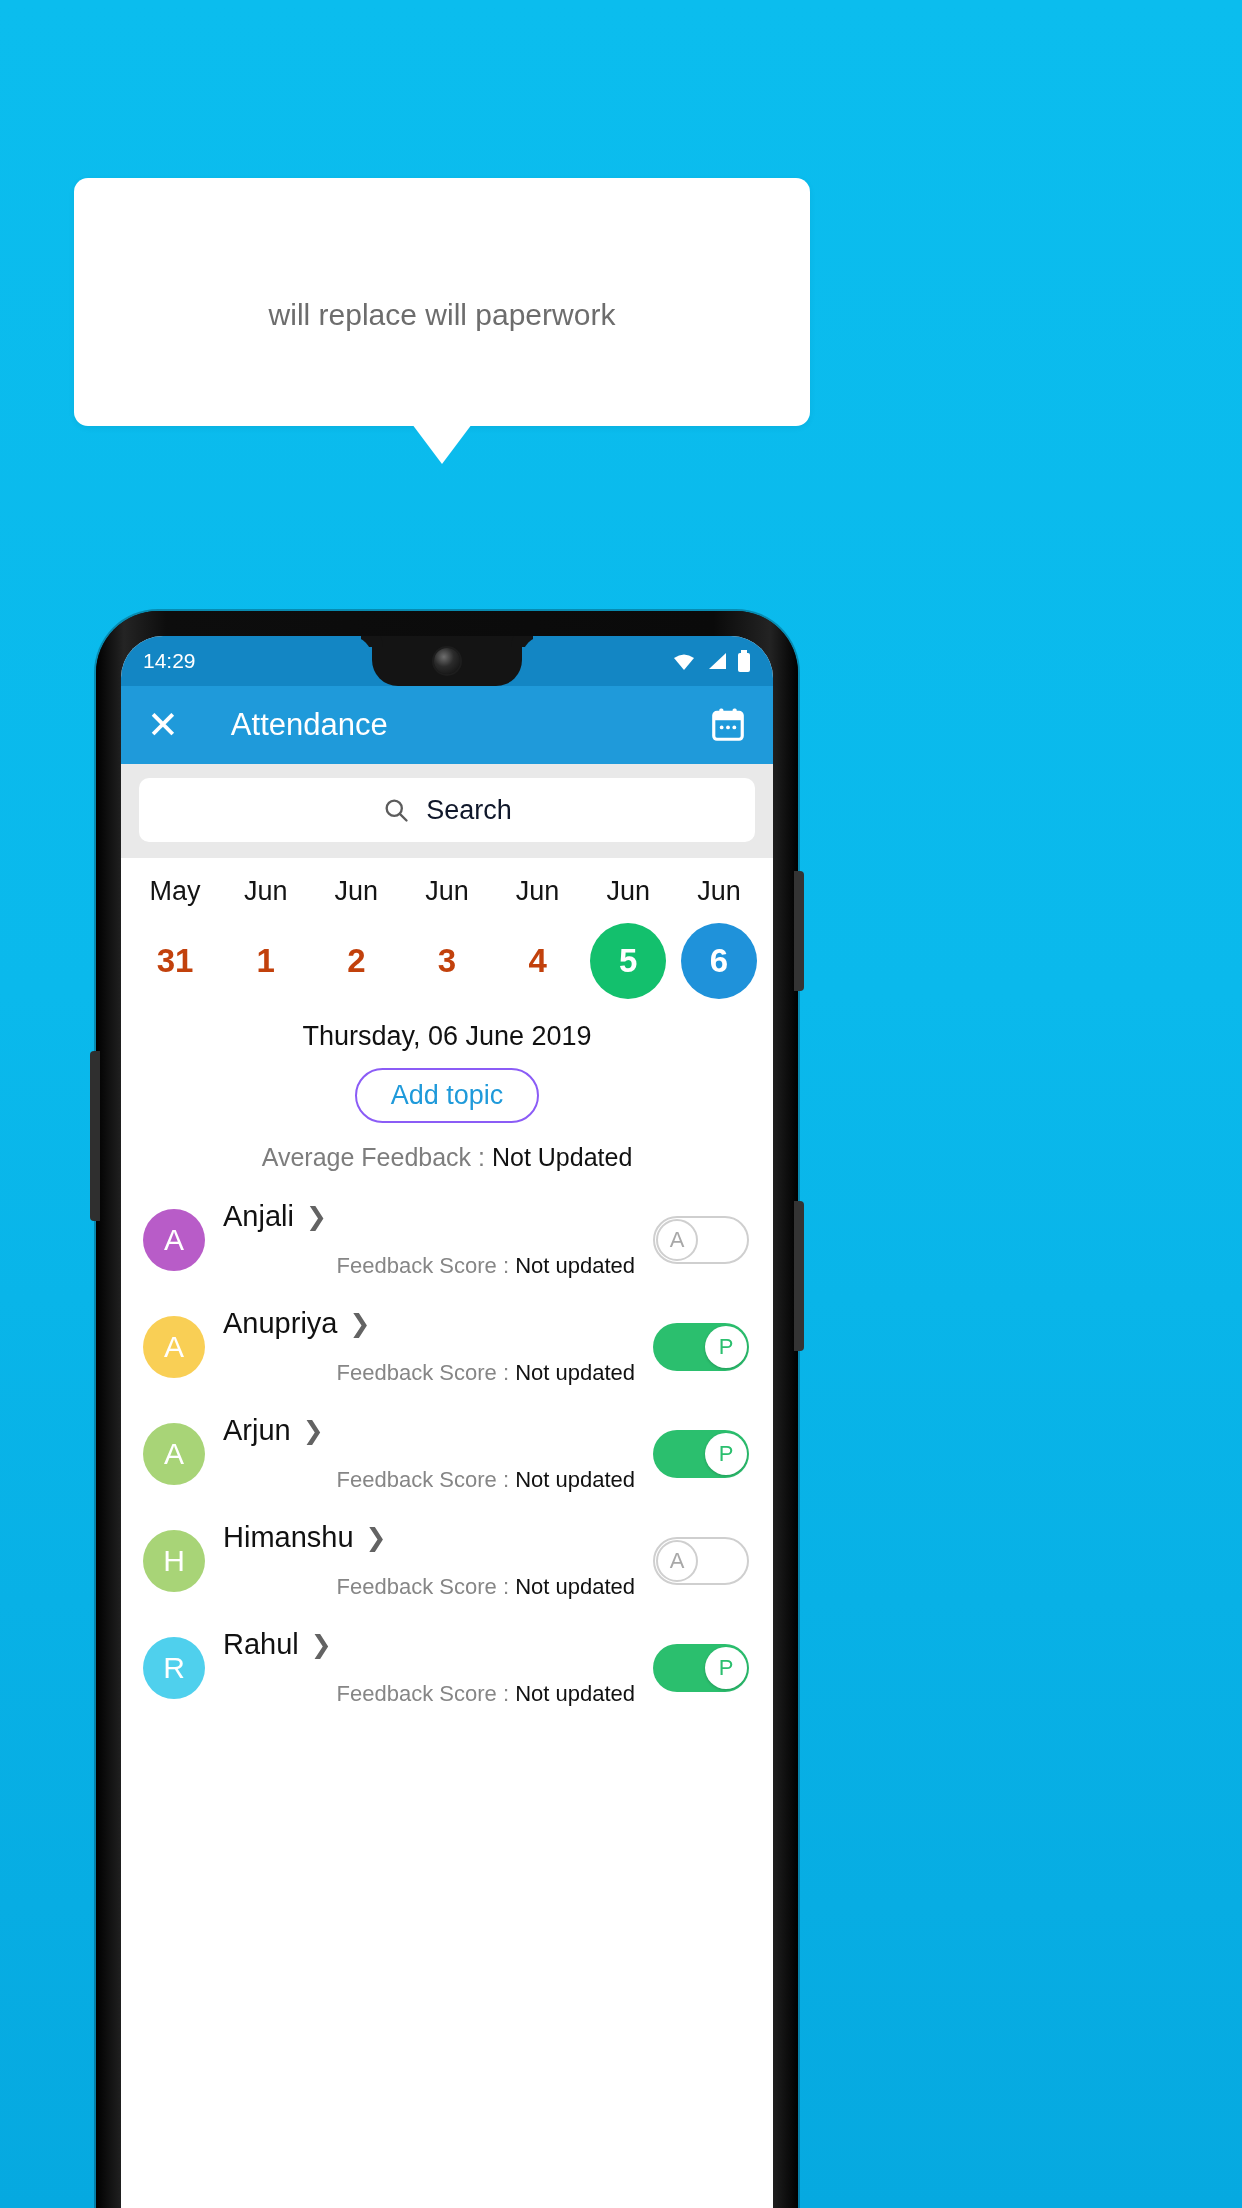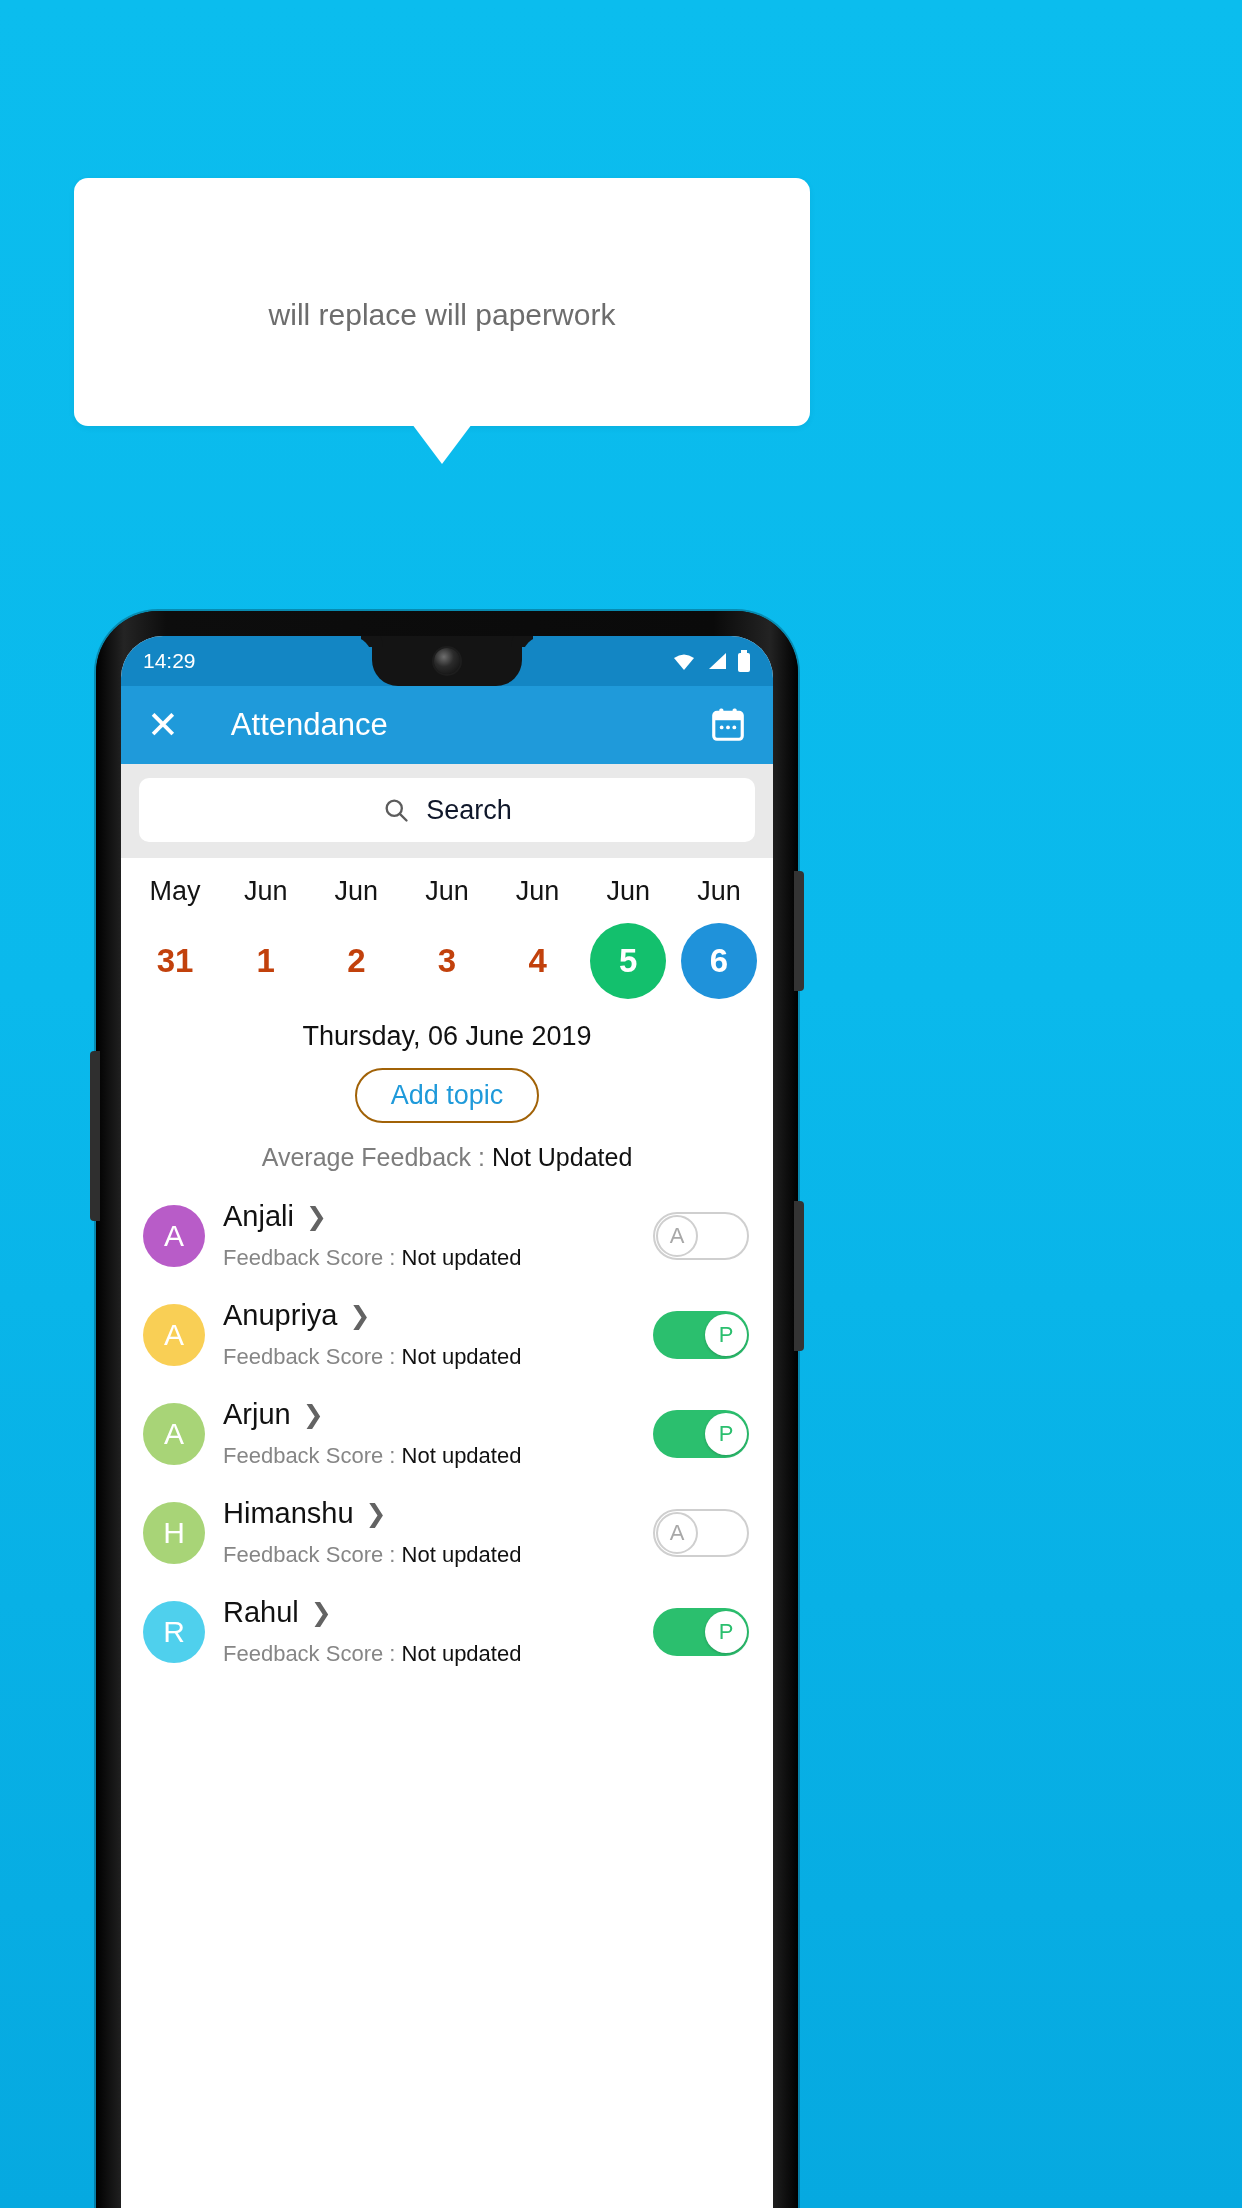--- a/index.html
+++ b/index.html
@@ -118,39 +118,39 @@
     margin-top:16px; font-size:33px; font-weight:700; color:#c2410c;
     width:76px; height:76px; line-height:76px; border-radius:50%;
     margin-left:auto; margin-right:auto;
   }
   .date-num.green{ background:#13c06d; color:#fff; }
   .date-num.blue{ background:#1f92da; color:#fff; }
 
   .full-date{ text-align:center; font-size:27px; color:#111; margin-top:14px; }
   .add-topic-wrap{ display:flex; justify-content:center; margin-top:16px; }
   .add-topic{
-    border:2px solid #a16207; color:#1f9ada; background:#fff;
+    border:2px solid #8b5cf6; color:#1f9ada; background:#fff;
     border-radius:30px; padding:10px 34px; font-size:27px;
   }
   .avg-feedback{ text-align:center; margin-top:20px; font-size:25px; color:#7d7d7d; }
   .avg-feedback b{ color:#111; font-weight:400; }
 
   
   .list{ margin-top:14px; }
   .row{
     display:flex; align-items:center; padding:14px 24px 14px 22px; gap:18px;
   }
   .avatar{
     width:62px; height:62px; border-radius:50%; flex:0 0 62px;
     color:#fff; font-size:30px; display:flex; align-items:center; justify-content:center;
   }
   .row-mid{ flex:1; min-width:0; }
   .row-name{ font-size:29px; color:#111; display:flex; align-items:center; gap:12px; }
   .chev{ color:#636363; font-size:25px; }
-  .row-score{ font-size:22px; color:#868686; margin-top:12px; }
+  .row-score{ font-size:22px; color:#868686; margin-top:20px;text-align:right; }
   .row-score b{ color:#111; font-weight:400; }
 
   .toggle{
     flex:0 0 96px; width:96px; height:48px; border-radius:26px; position:relative;
   }
   .toggle.off{ background:#fff; border:2px solid #cfcfcf; }
   .toggle.on{ background:#2bbf6e; }
   .knob{
     position:absolute; top:50%; transform:translateY(-50%);
     width:42px; height:42px; border-radius:50%; background:#fff;

